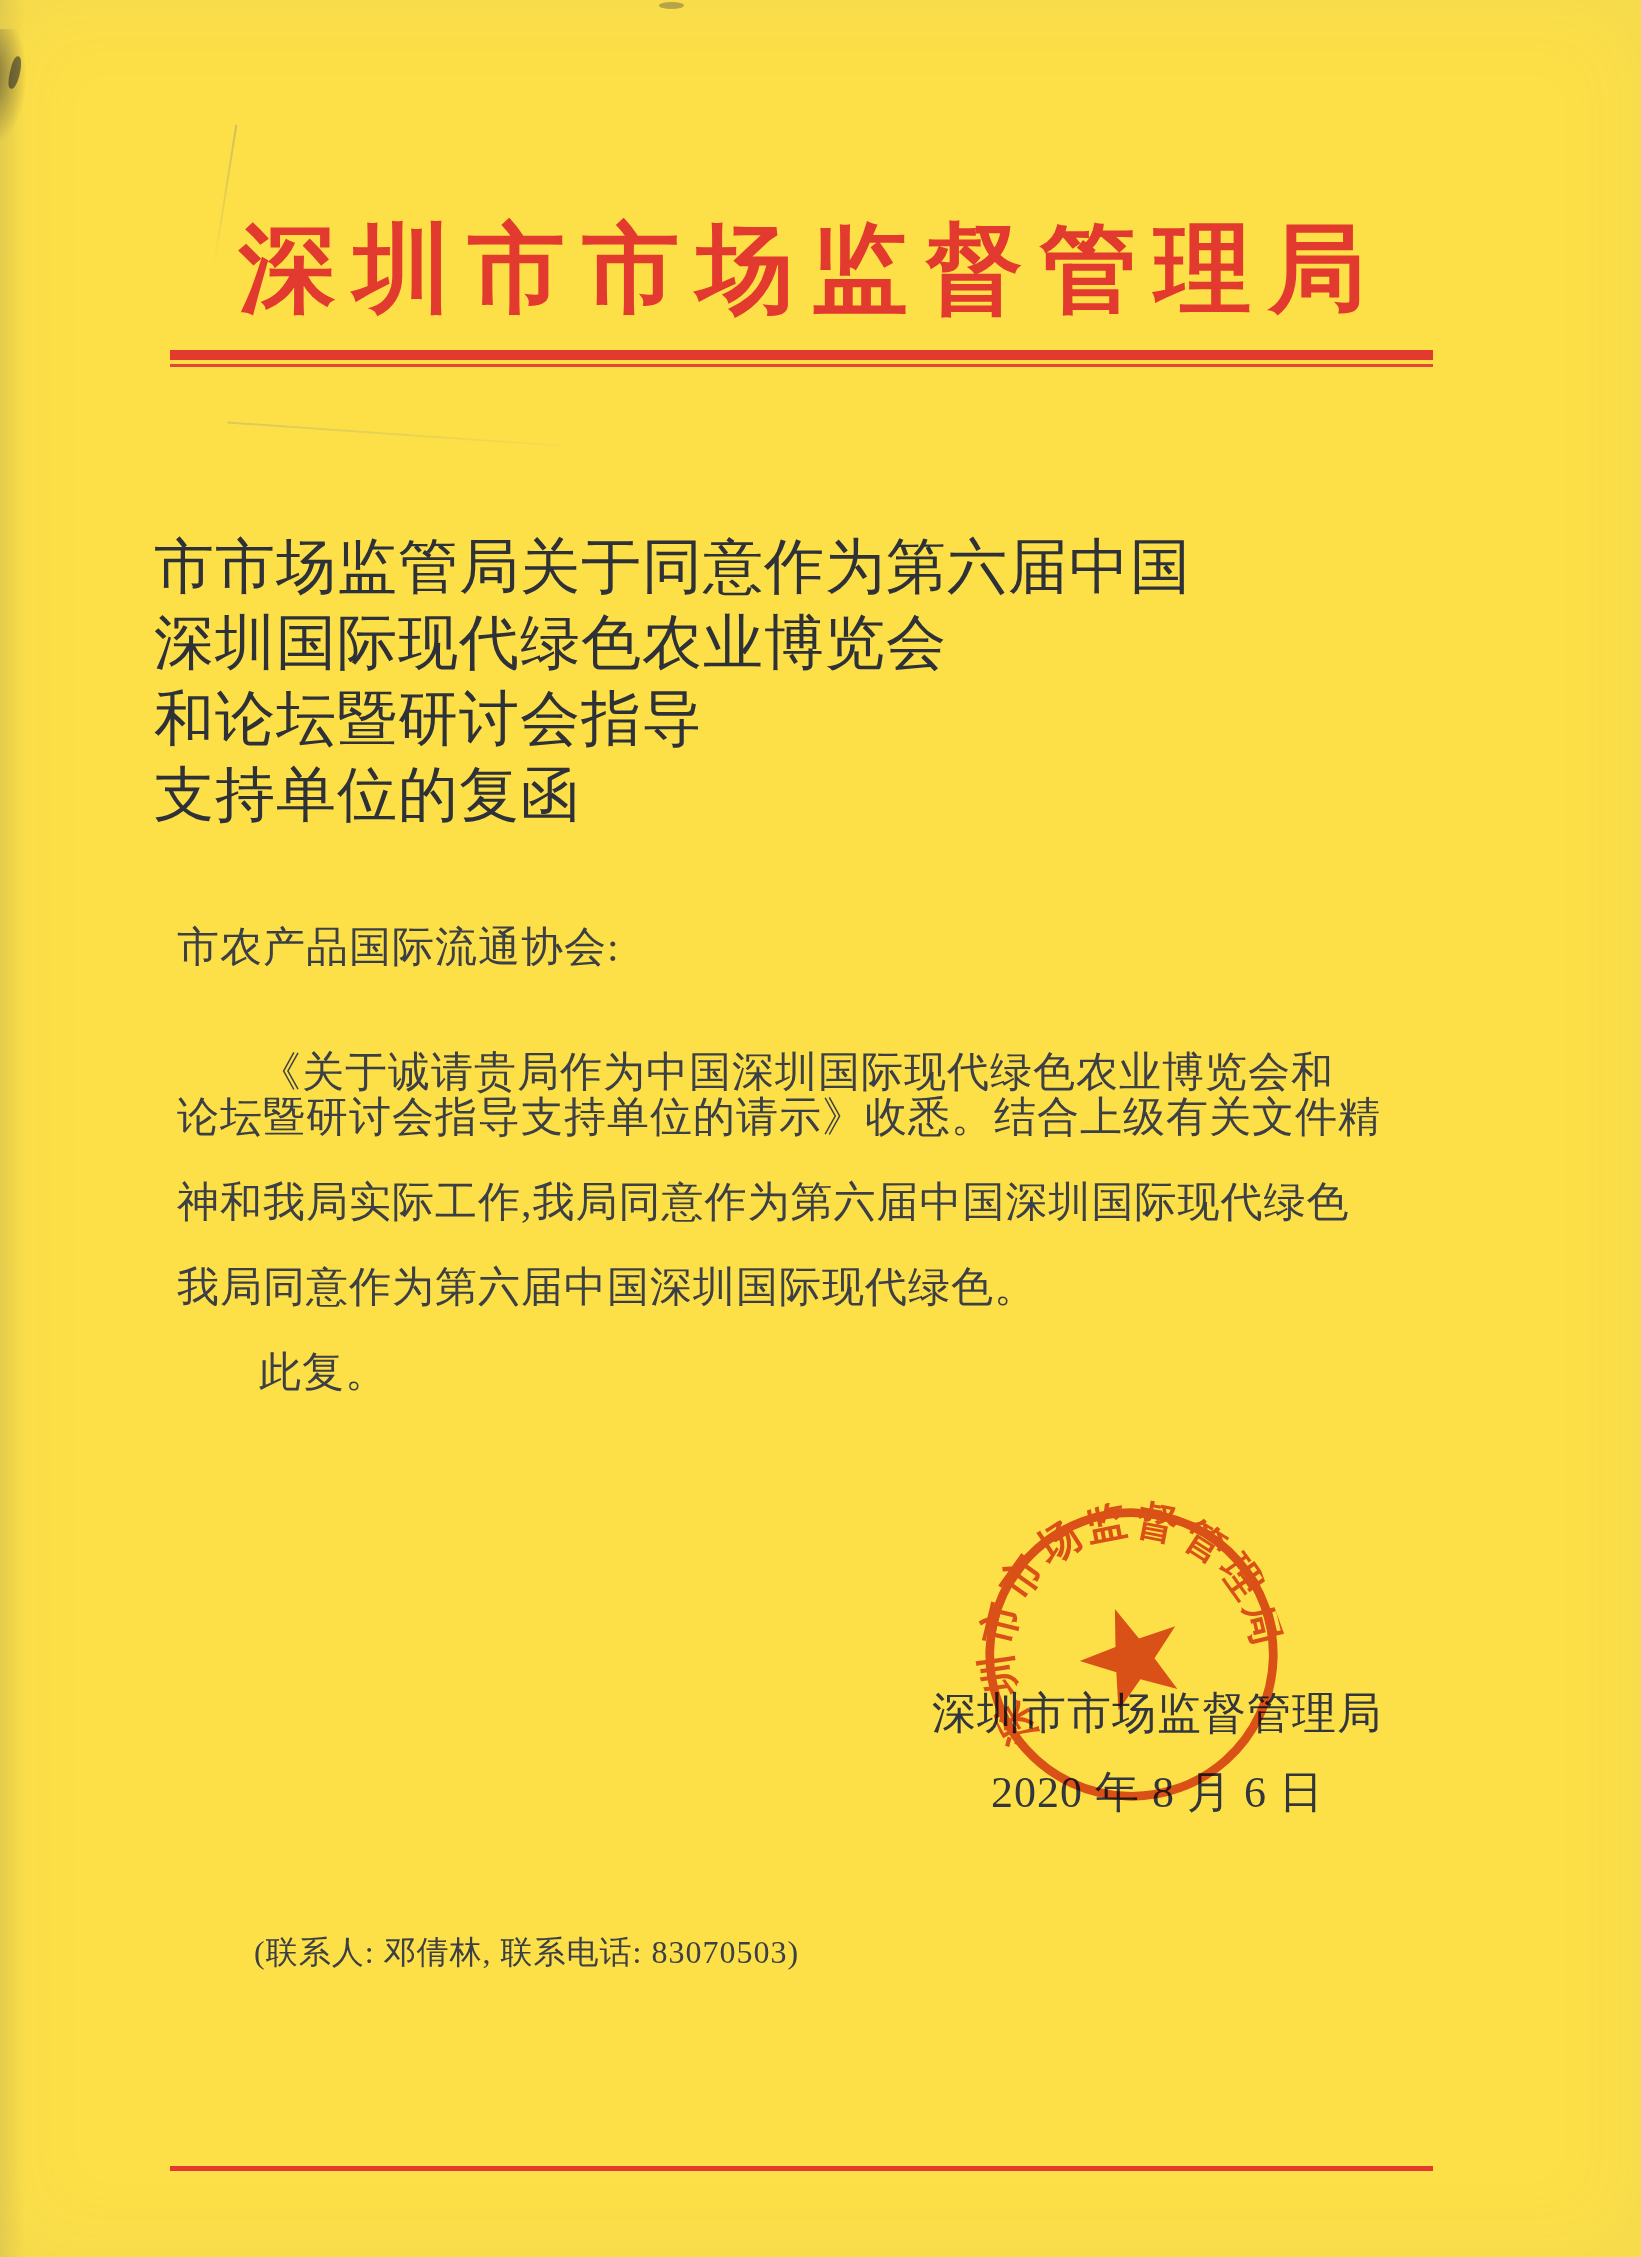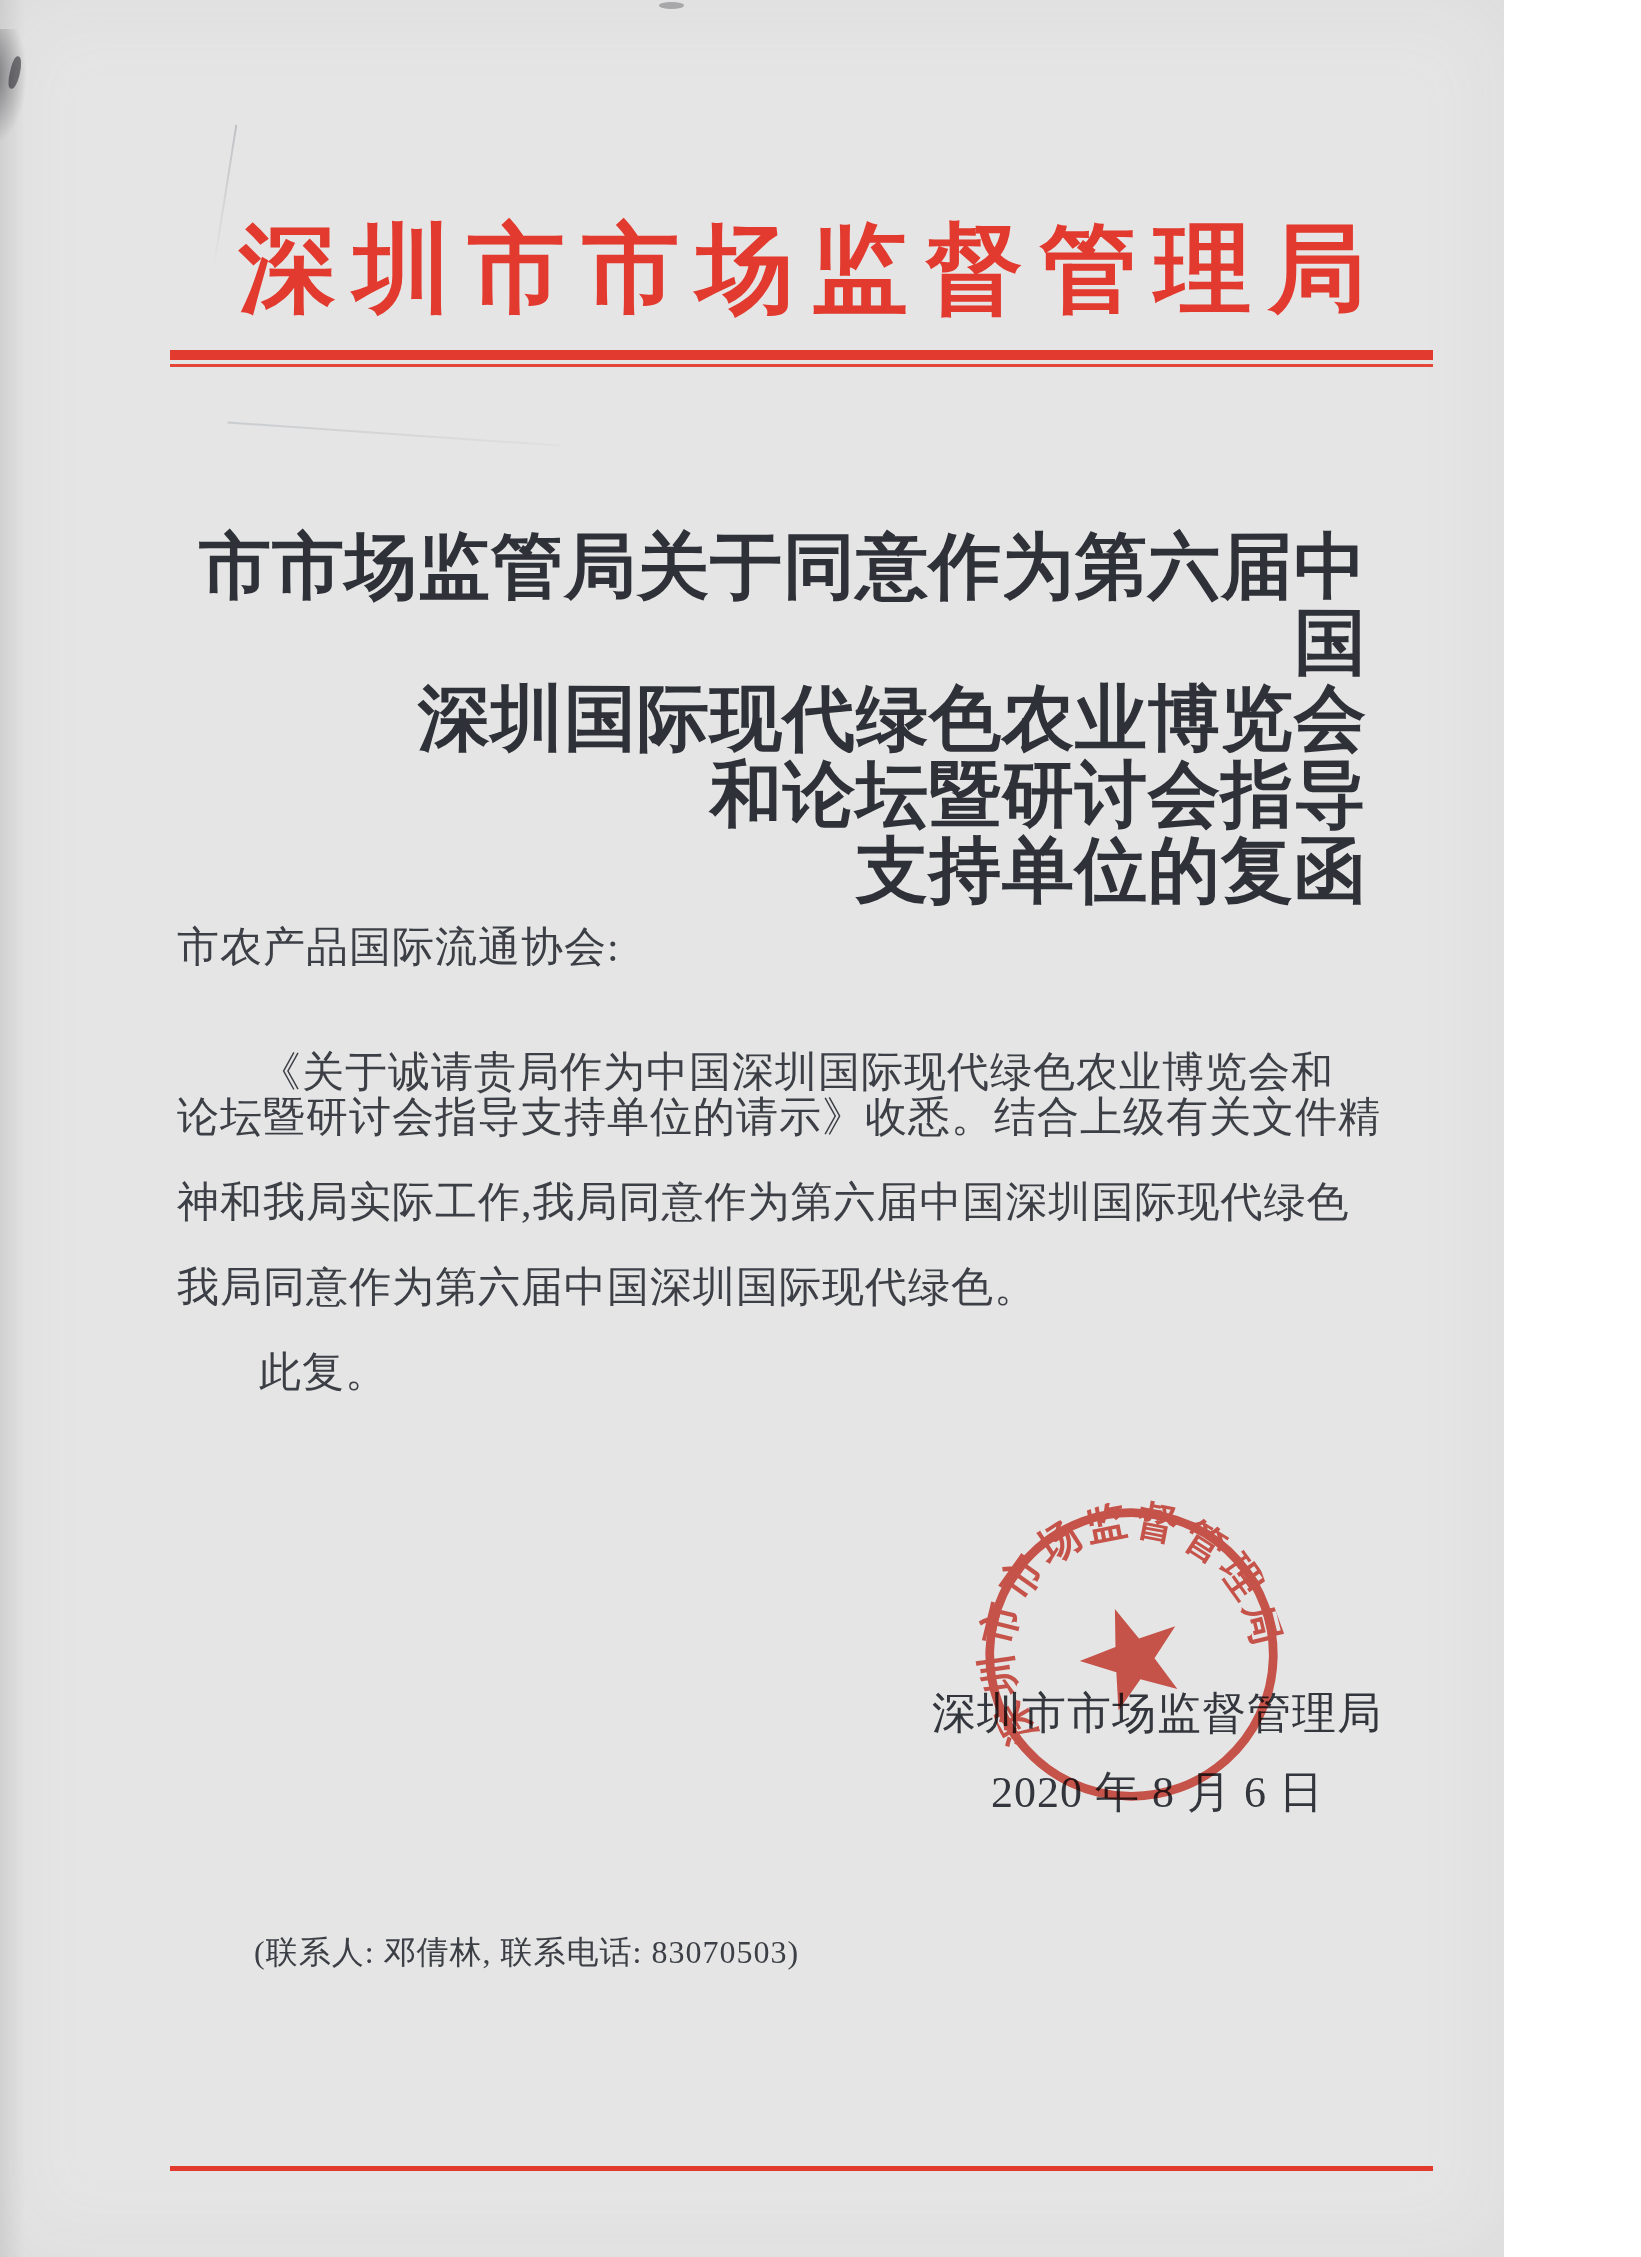--- a/index.html
+++ b/index.html
@@ -2,23 +2,23 @@
 <html><head>
 <meta charset="utf-8">
 <style>
   html, body {
     margin: 0;
     padding: 0;
     background: #ffffff;
   }
   #page {
     position: relative;
-    width: 1504px;
+    width: 1641px;
     height: 2257px;
-    background: #e5e5e5;
+    background: #fde047;
     overflow: hidden;
     font-family: "Liberation Serif", "DejaVu Serif", serif;
     box-shadow: inset 0 0 87px rgba(150,150,150,0.10);
   }
   
   .edge-shade {
     position: absolute; left: 0; top: 0; width: 25px; height: 100%;
     background: linear-gradient(to right, rgba(90,90,95,0.12), rgba(90,90,95,0));
   }
   .corner-blob {
@@ -57,23 +57,23 @@
     position: absolute; left: 170px; top: 350px; width: 1263px; height: 9.7px;
     background: #e23a2e;
   }
   .rule-thin {
     position: absolute; left: 170px; top: 364px; width: 1263px; height: 2.9px;
     background: #e5463a;
   }
   
   .doc-title {
     position: absolute; left: 154px; top: 529px; width: 1213px;
-    text-align: right;
+    text-align: left;
     color: #2e3138;
-    font-size: 72px; font-weight: 700;
+    font-size: 60px; font-weight: 400;
     line-height: 76px;
     letter-spacing: 1px;
   }
   
   .bodyline {
     position: absolute;
     color: #3c3f45;
     font-size: 42px;
     letter-spacing: 1px;
     white-space: nowrap;

